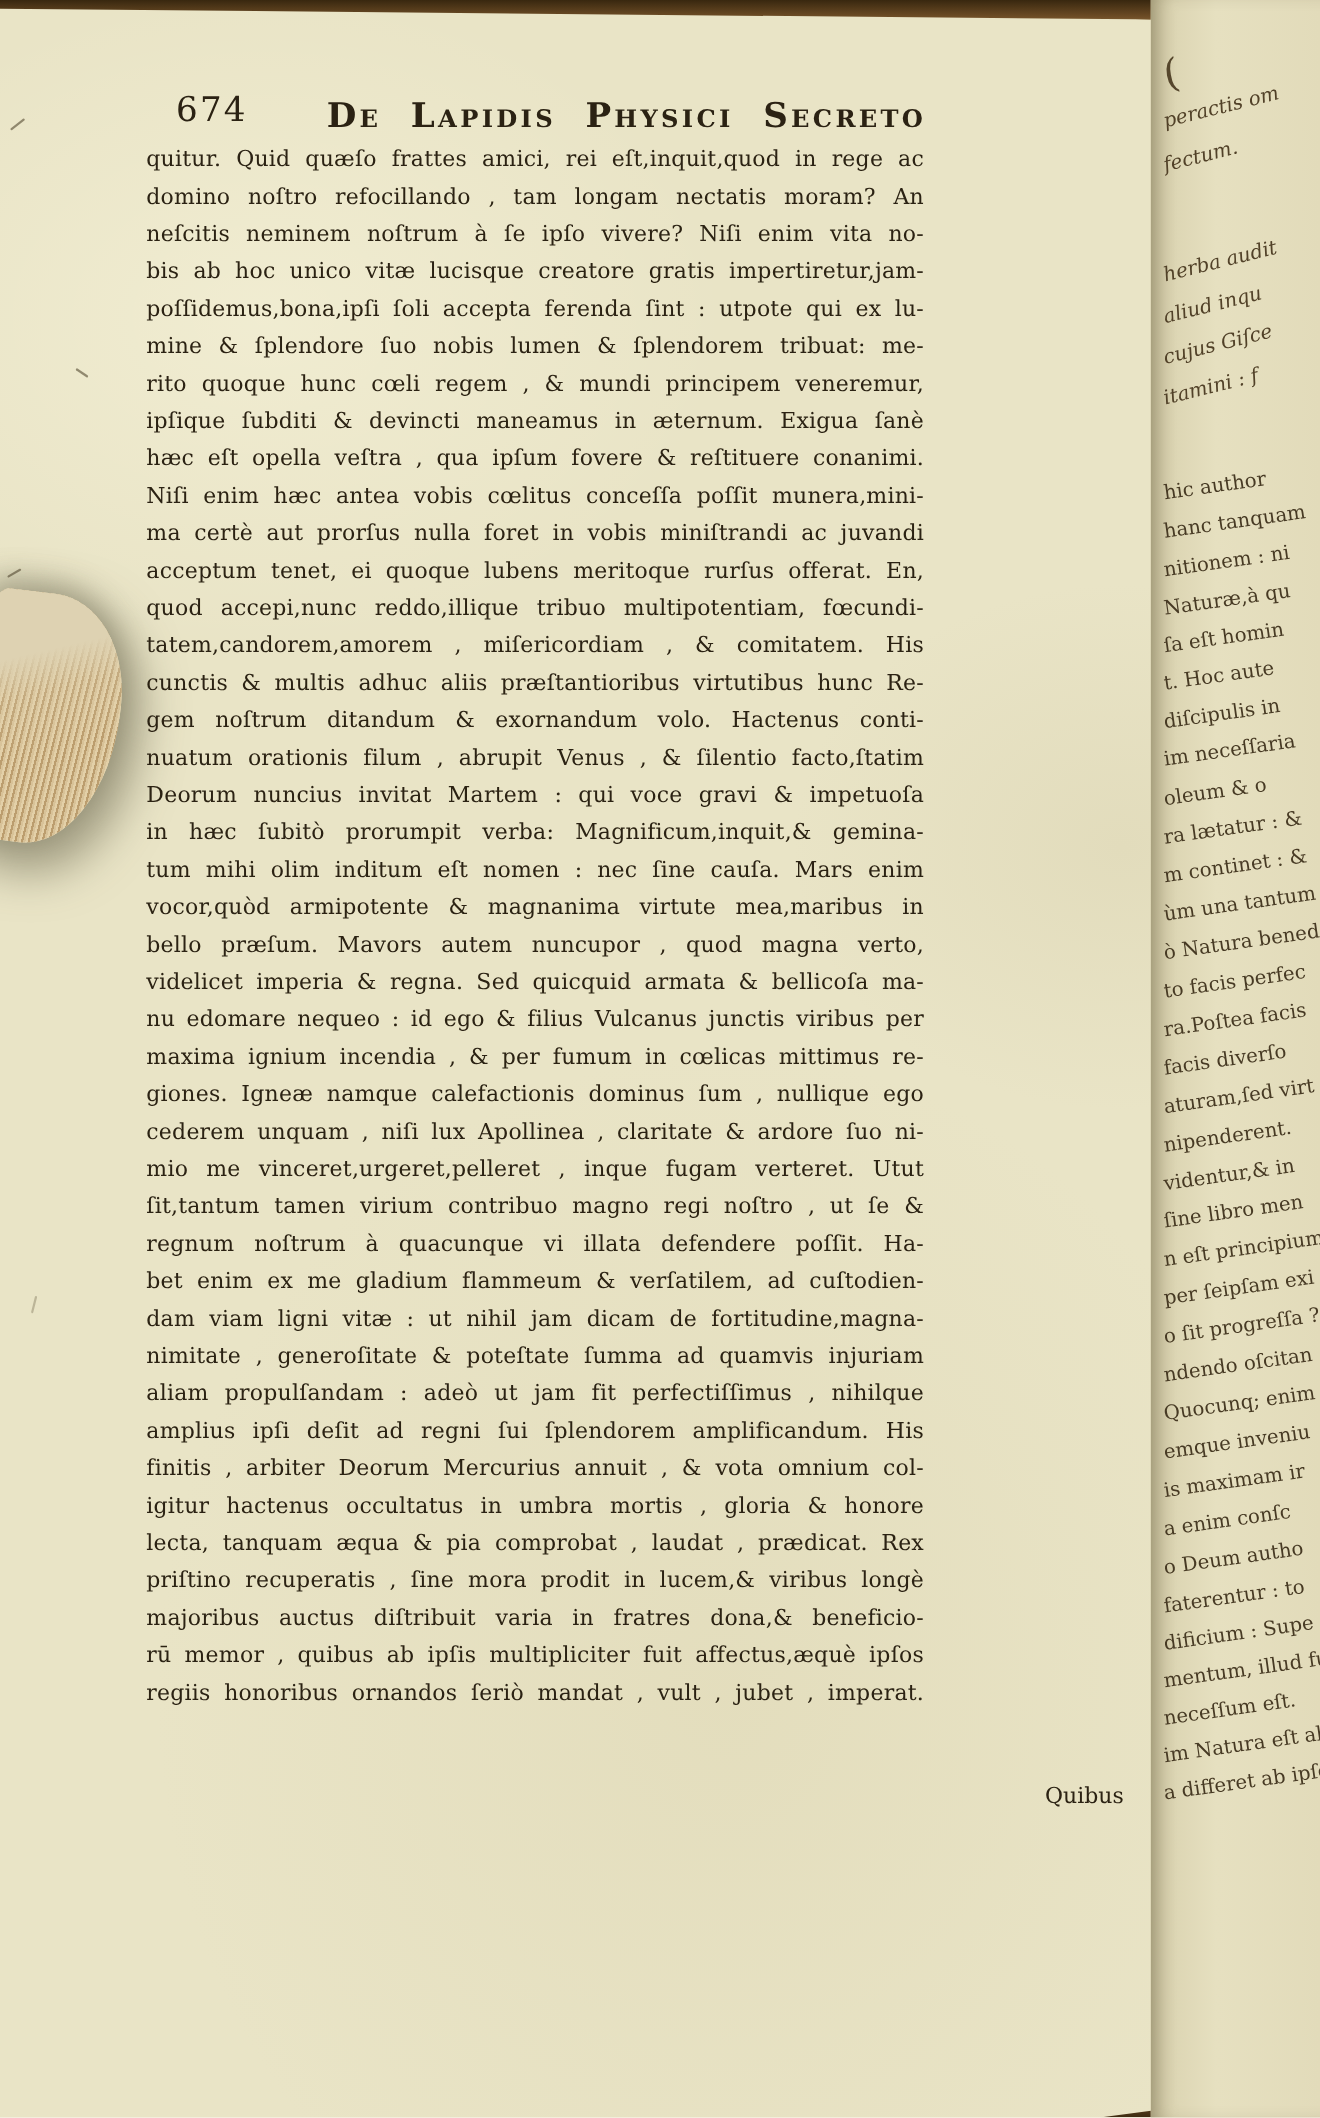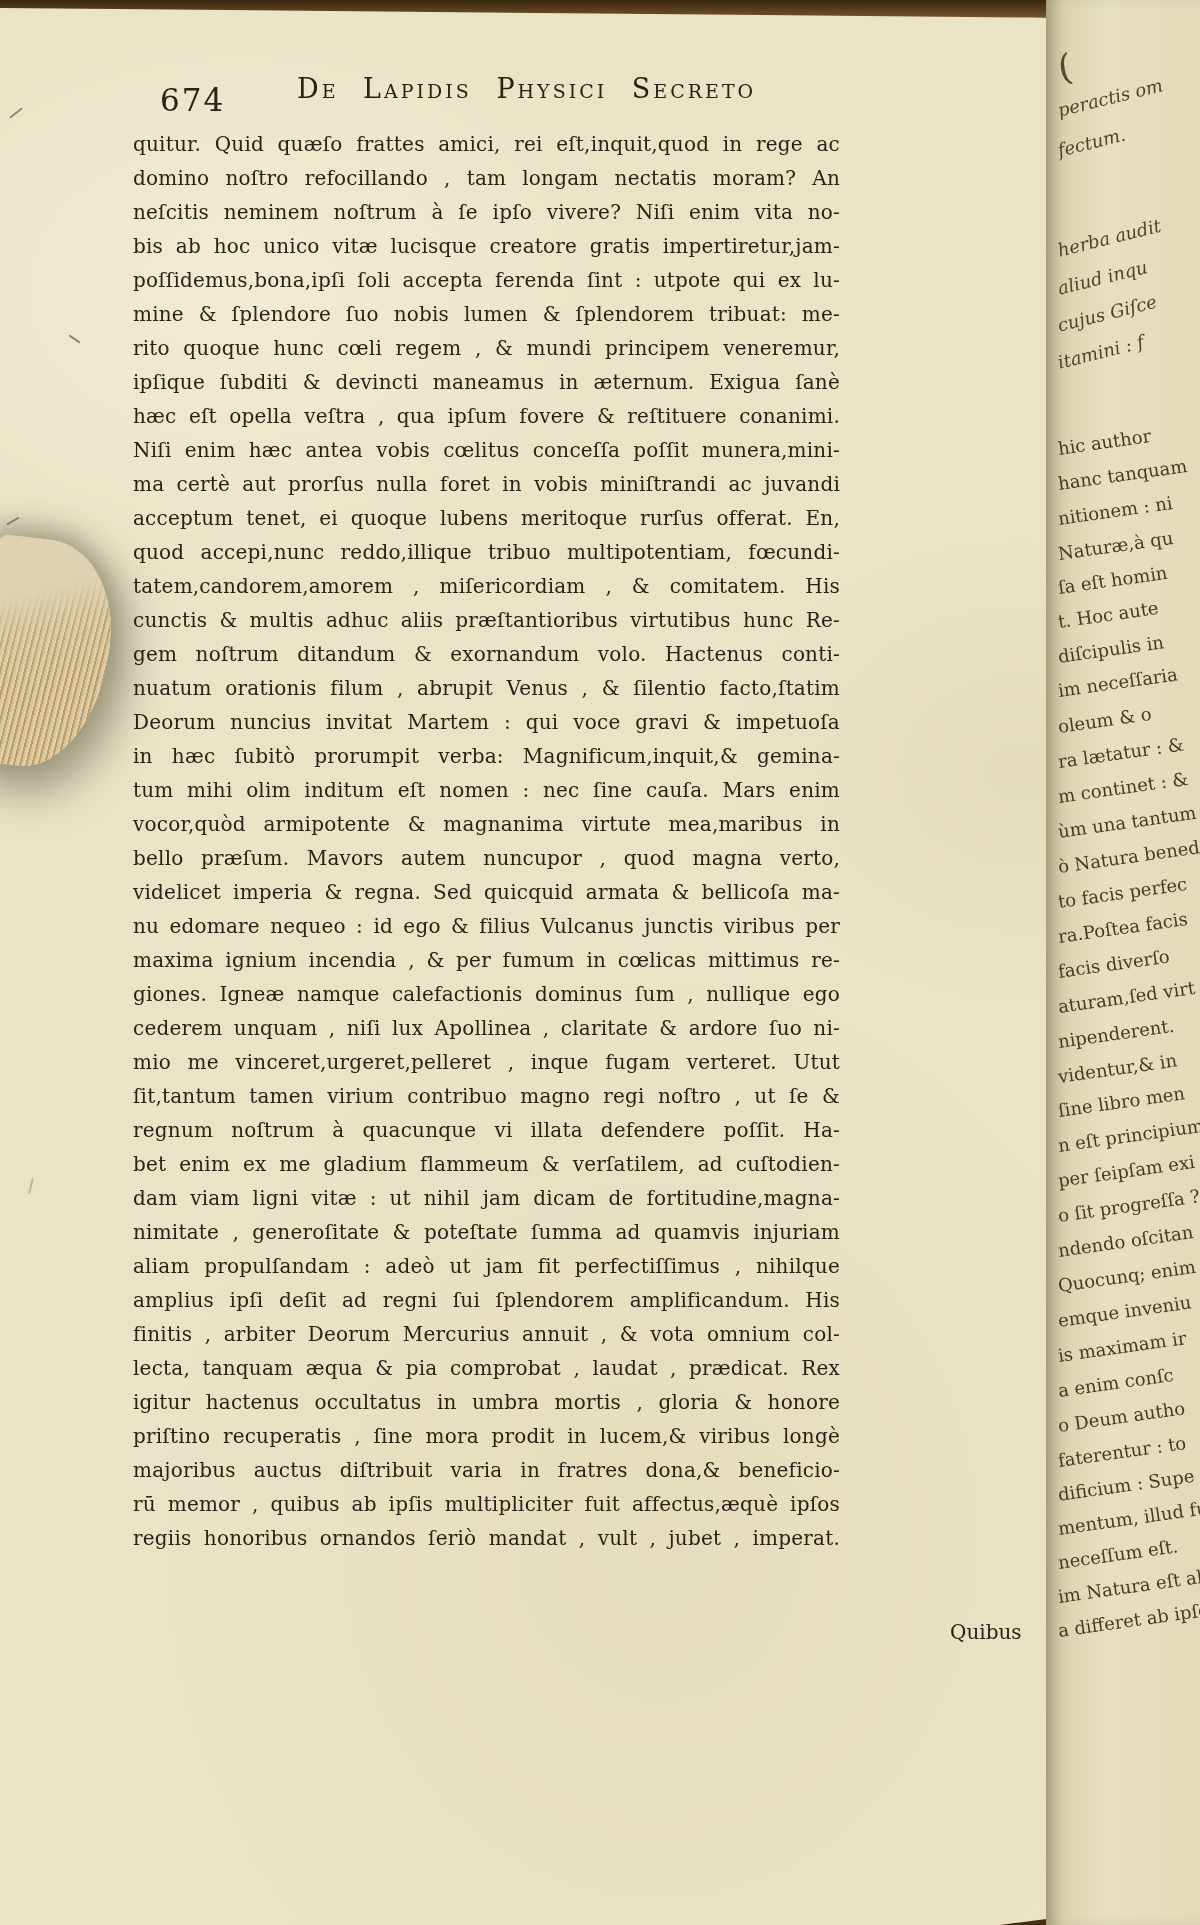--- a/index.html
+++ b/index.html
@@ -64,23 +64,23 @@
   .mark-1{left:8px;top:112px;width:16px;height:2px;transform:rotate(-38deg);}
   .mark-2{left:68px;top:338px;width:13px;height:2px;transform:rotate(34deg);}
   .mark-3{left:6px;top:520px;width:14px;height:2px;transform:rotate(-30deg);}
   .mark-4{left:30px;top:1178px;width:2px;height:16px;transform:rotate(14deg);opacity:.5;}
   
   .page-number{
     position:absolute;left:160px;top:82px;
     font-size:31px;letter-spacing:2px;
   }
   .running-title{
-    position:absolute;left:297px;top:73px;
-    font-size:27px;font-variant:small-caps;
-    letter-spacing:3px;word-spacing:13px;
+    position:absolute;left:297px;top:87px;
+    font-size:31px;font-variant:small-caps;
+    letter-spacing:3px;word-spacing:13px;font-weight:bold;
   }
   
   .body-text{
     position:absolute;left:133px;top:127px;width:707px;
   }
   .line{
     height:34px;line-height:34px;
     font-size:20px;
     text-align:justify;
     -moz-text-align-last:justify;
@@ -189,22 +189,22 @@
       <div class="line">cederem unquam , niſi lux  Apollinea , claritate &amp; ardore ſuo ni-</div>
       <div class="line">mio me vinceret,urgeret,pelleret , inque fugam verteret.   Utut</div>
       <div class="line">ſit,tantum tamen virium contribuo magno regi noſtro , ut ſe &amp;</div>
       <div class="line">regnum noſtrum à quacunque vi illata defendere poſſit.   Ha-</div>
       <div class="line">bet enim ex me gladium flammeum &amp; verſatilem, ad cuſtodien-</div>
       <div class="line">dam viam ligni vitæ :  ut nihil jam dicam de fortitudine,magna-</div>
       <div class="line">nimitate , generoſitate &amp; poteſtate ſumma ad quamvis injuriam</div>
       <div class="line">aliam propulſandam :  adeò ut jam fit perfectiſſimus , nihilque</div>
       <div class="line">amplius ipſi deſit ad regni ſui ſplendorem amplificandum.   His</div>
       <div class="line">finitis , arbiter Deorum Mercurius annuit , &amp; vota omnium col-</div>
+      <div class="line">igitur hactenus occultatus in umbra mortis , gloria &amp; honore</div>
       <div class="line">lecta, tanquam æqua &amp; pia comprobat , laudat , prædicat.   Rex</div>
-      <div class="line">igitur hactenus occultatus in umbra mortis , gloria &amp; honore</div>
       <div class="line">priſtino recuperatis , ſine mora prodit in lucem,&amp; viribus longè</div>
       <div class="line">majoribus auctus diſtribuit varia in fratres dona,&amp; beneficio-</div>
       <div class="line">rū memor , quibus ab ipſis multipliciter fuit affectus,æquè ipſos</div>
       <div class="line">regiis honoribus ornandos ſeriò mandat , vult , jubet , imperat.</div>
     </div>
 
   <div class="catchword">Quibus</div>
 
 </div>
 

